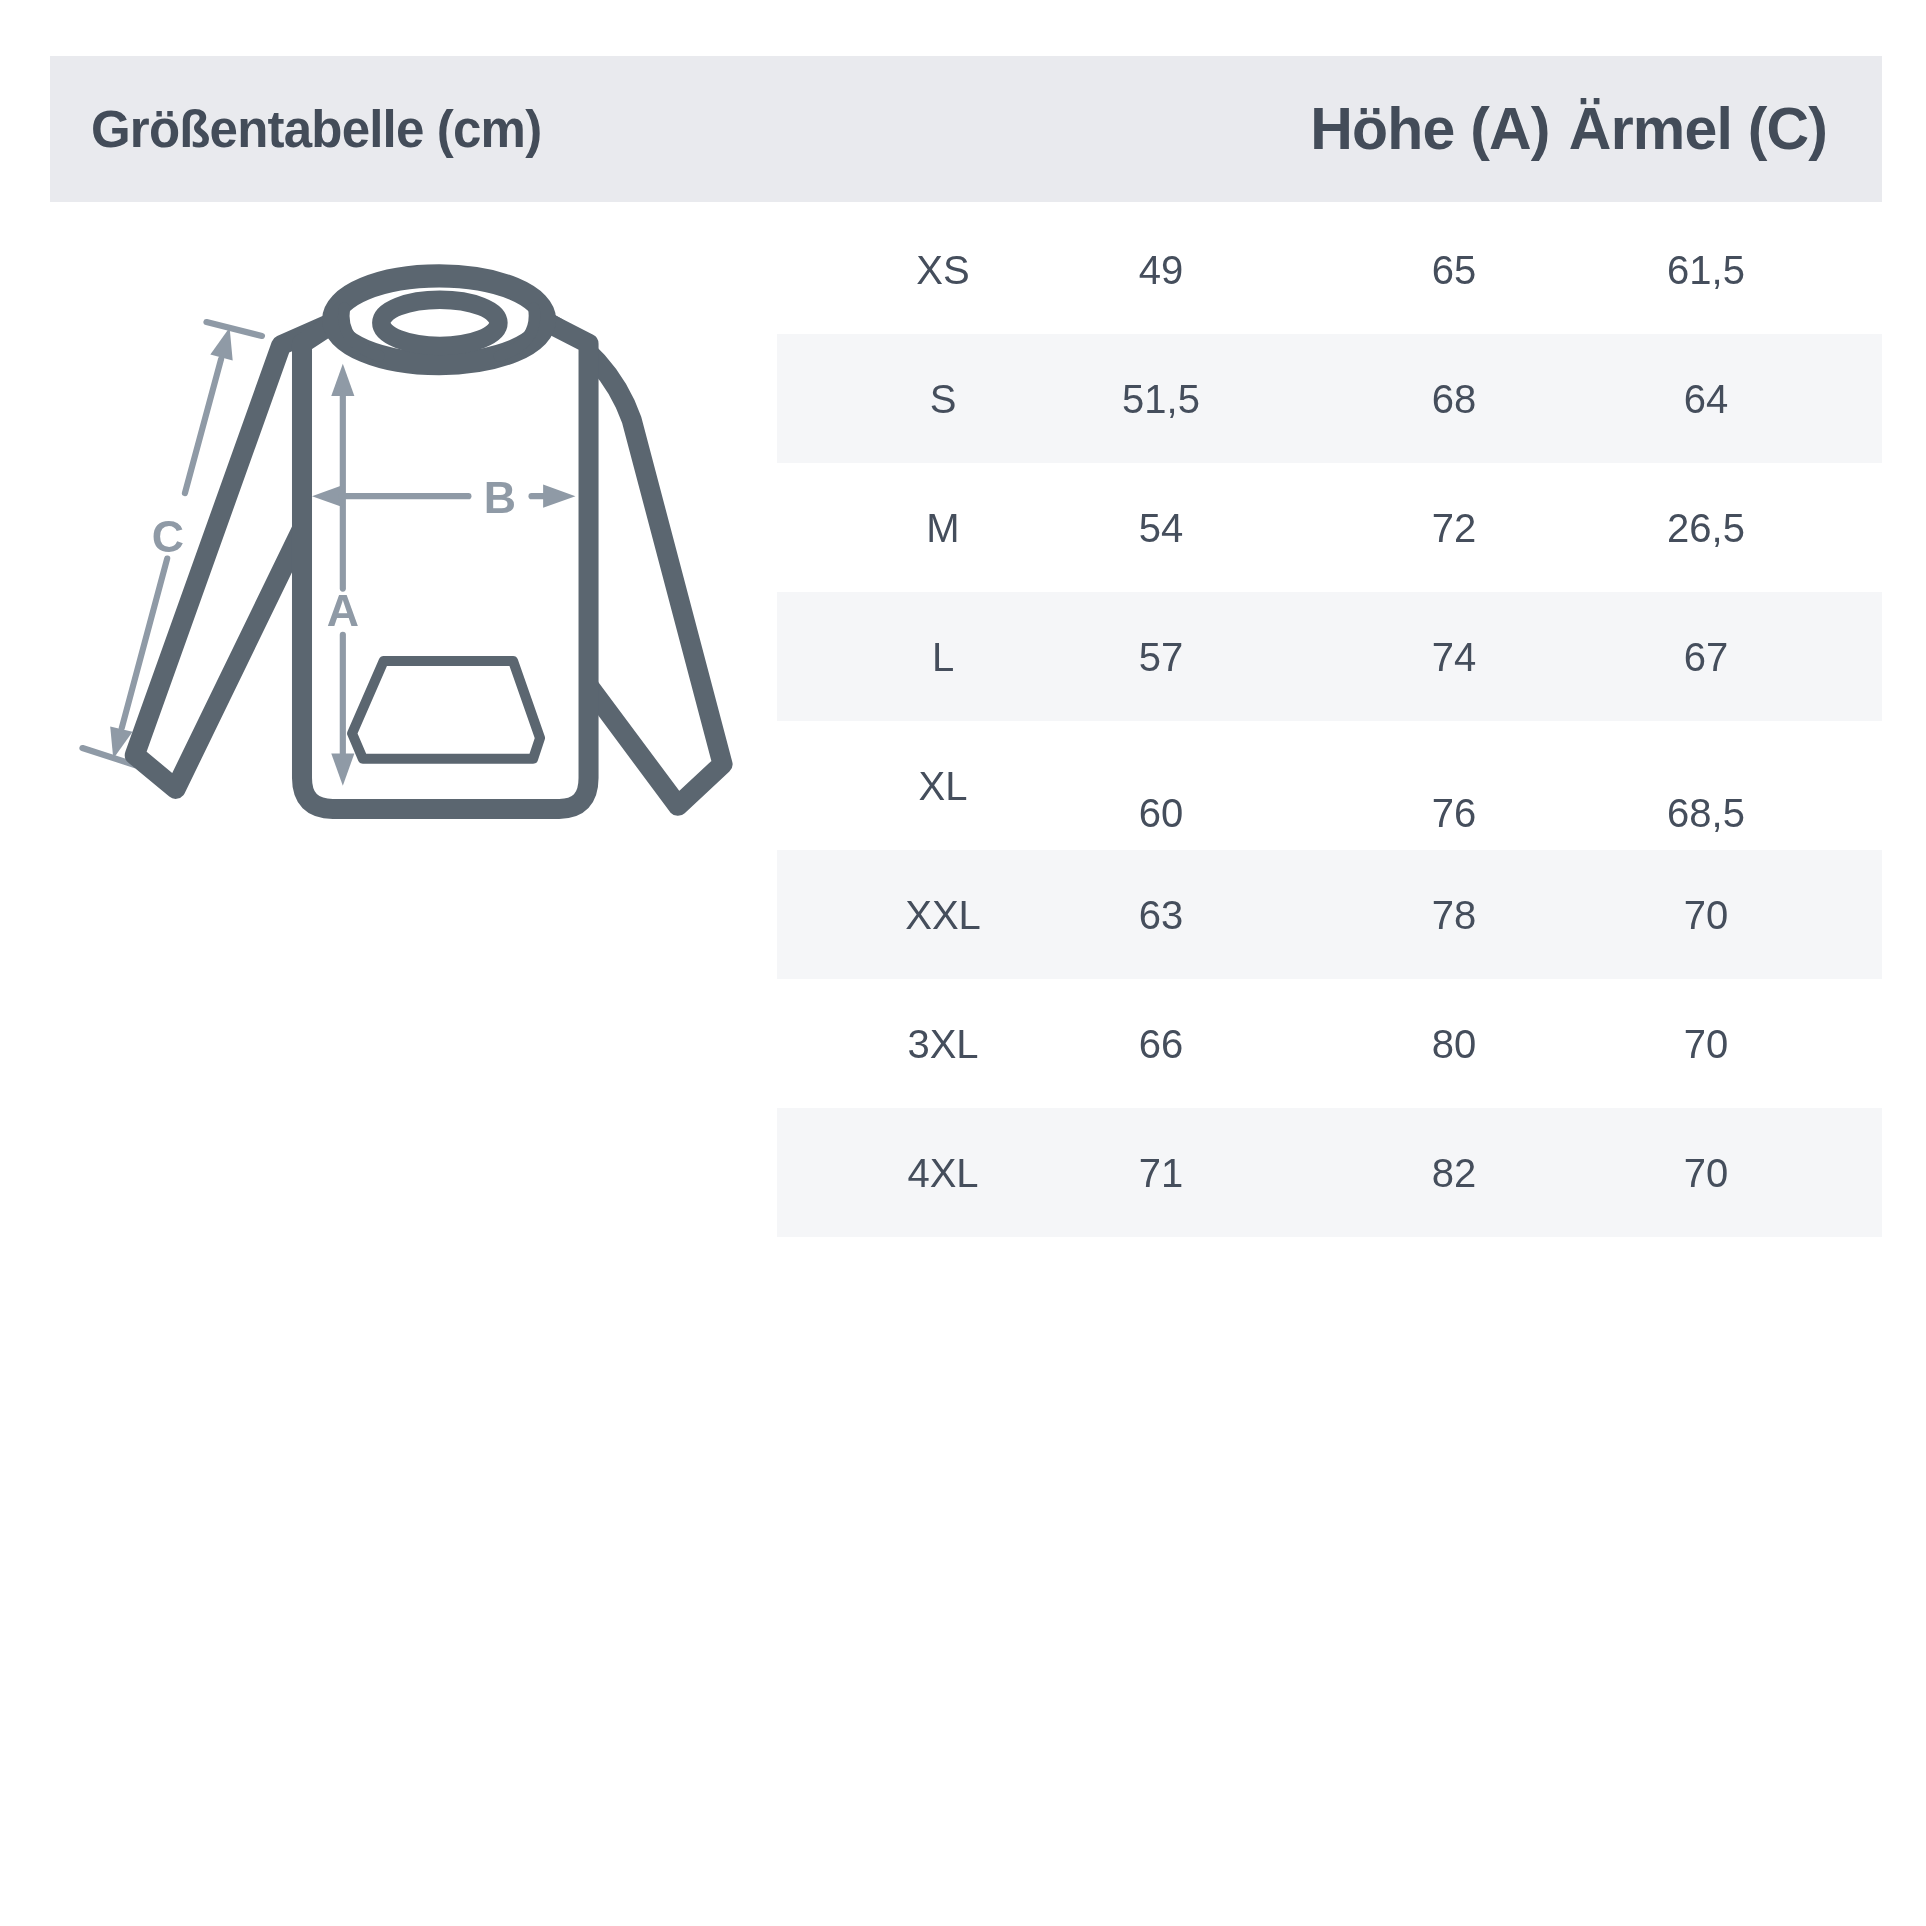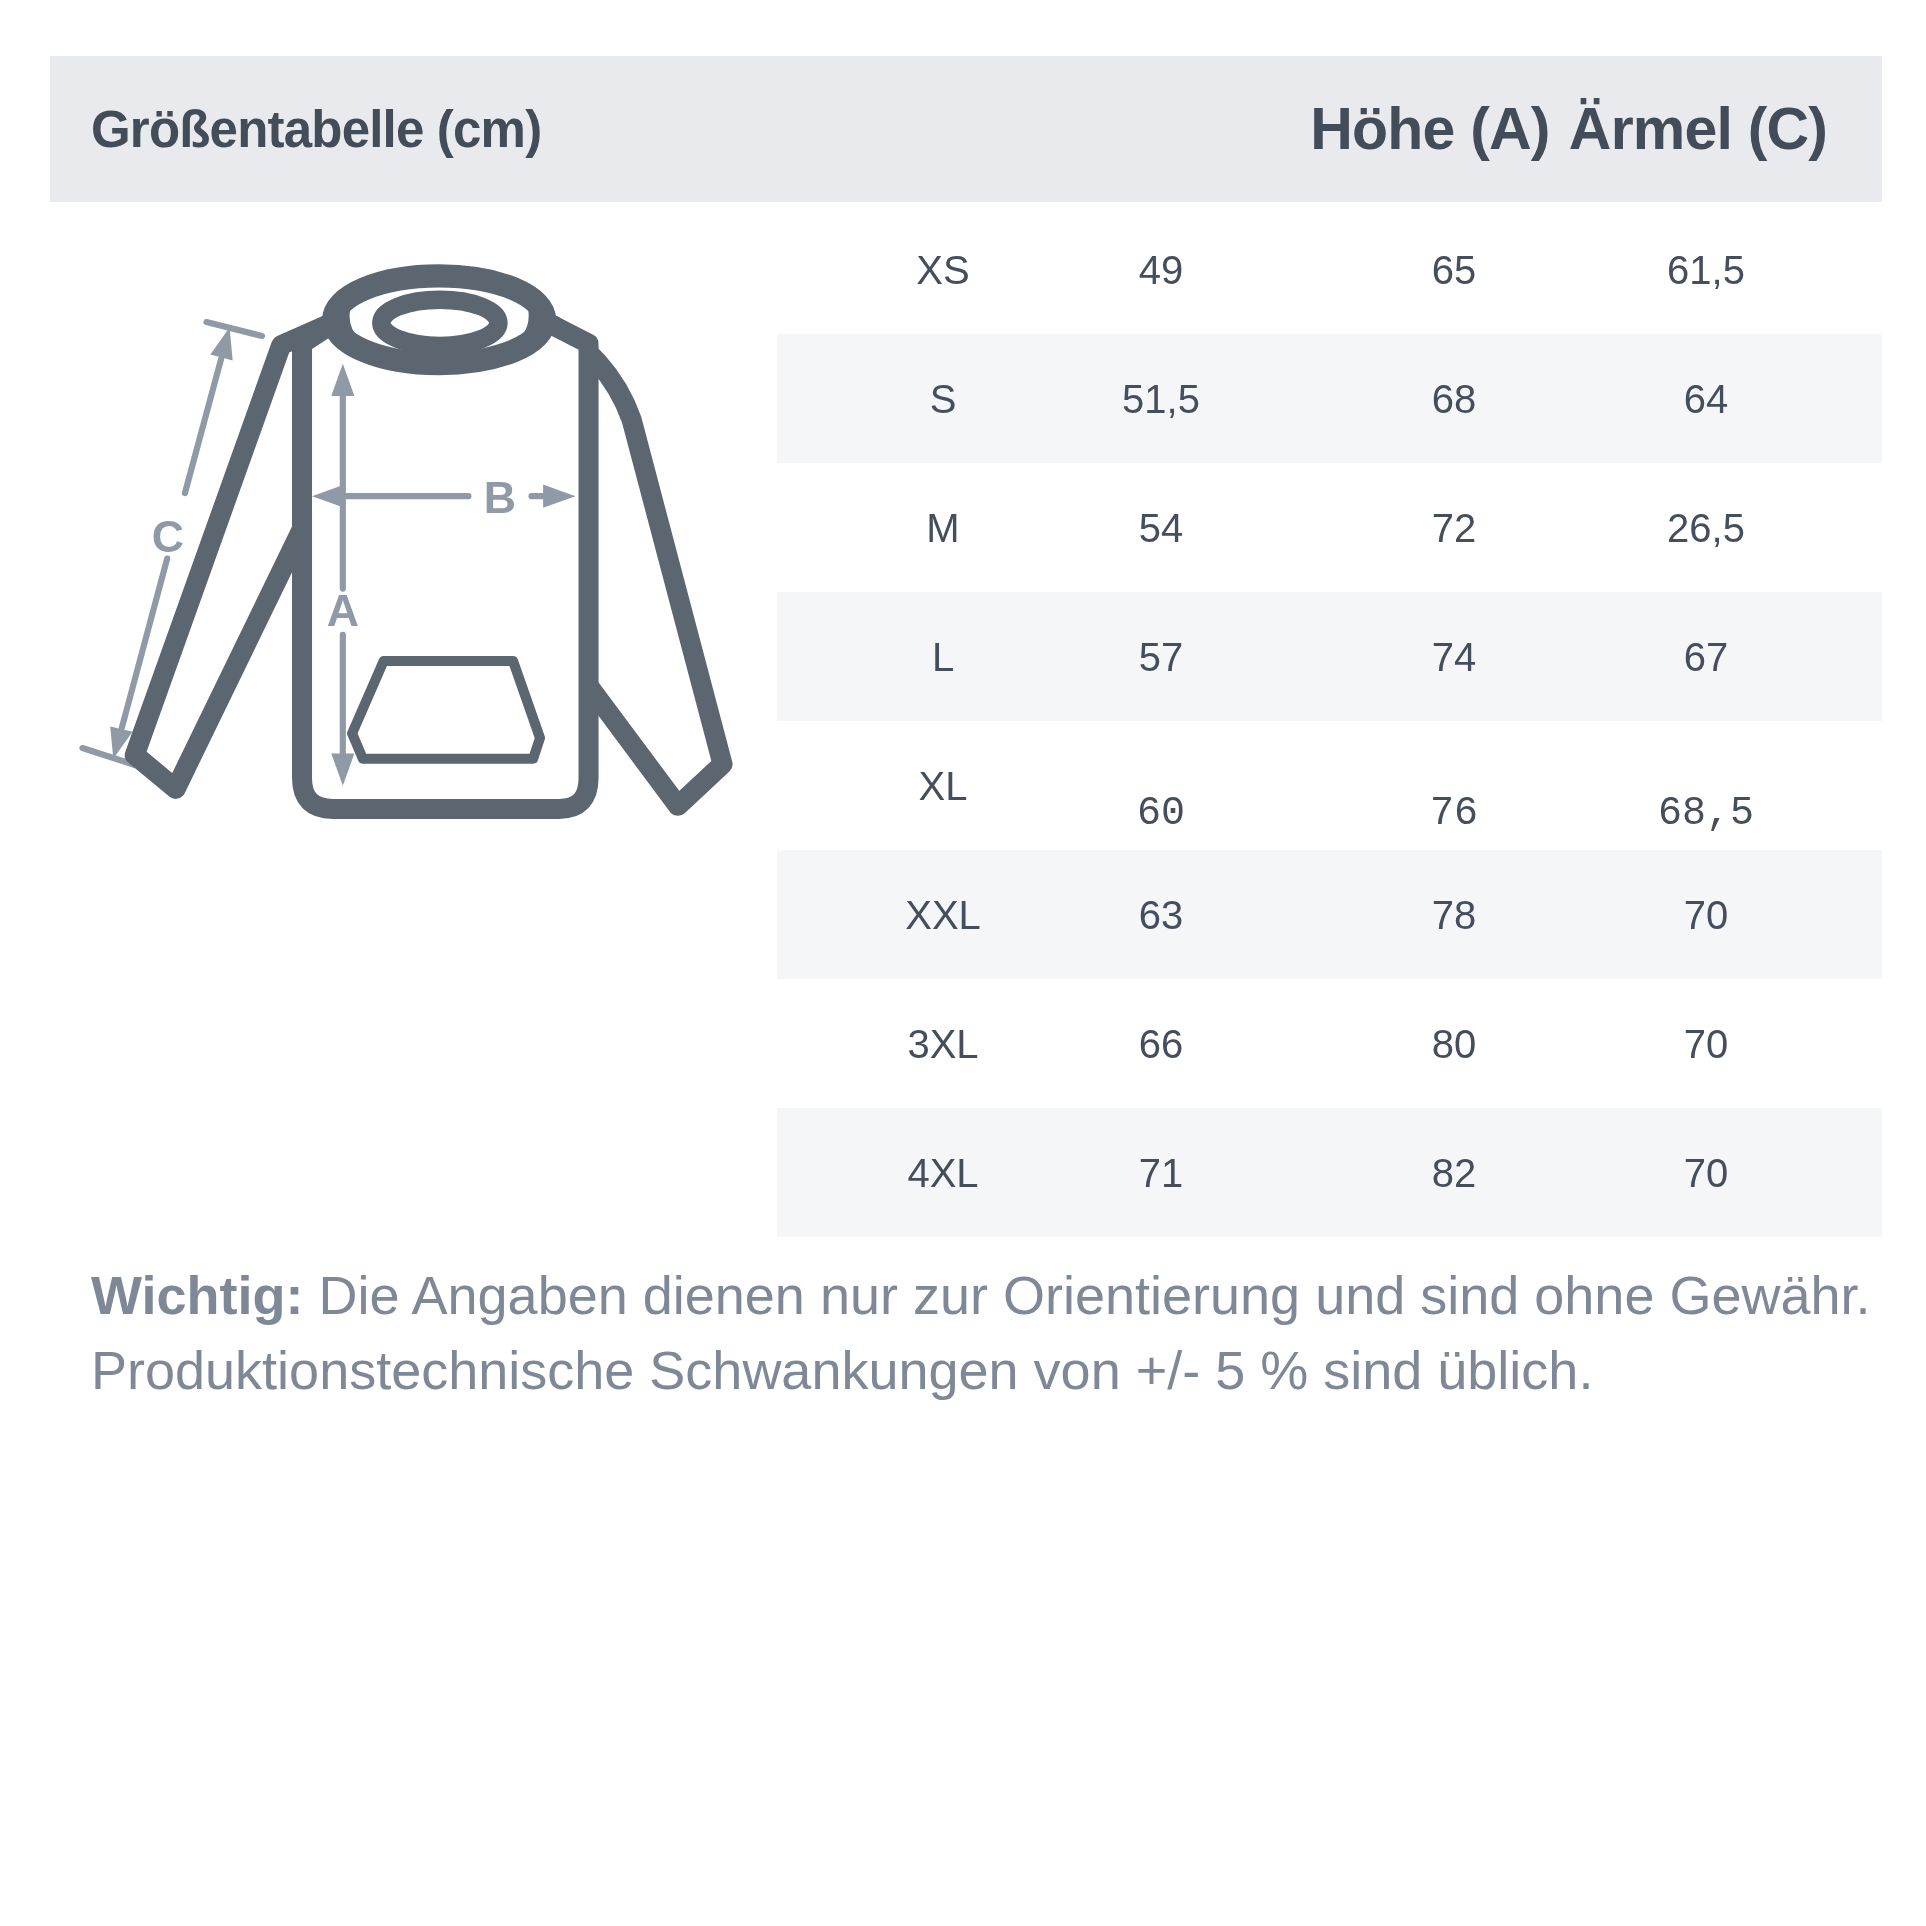--- a/index.html
+++ b/index.html
@@ -51,21 +51,21 @@
   }
   .row.striped { background: #f5f6f8; }
   .cell {
     position: absolute;
     top: 50%;
     transform: translate(-50%, -50%);
     font-size: 40px;
     color: #454e5c;
     white-space: nowrap;
   }
-  .cell.values-low { transform: translate(-50%, calc(-50% + 27px)); font-family: Liberation Mono, monospace; }
+  .cell.values-low { transform: translate(-50%, calc(-50% + 27px)); }
 
   
   .diagram {
     position: absolute;
     left: 77px; top: 262px;
     width: 678px; height: 570px;
   }
   .diagram svg { display: block; width: 678px; height: 570px; }
   .dim-label {
     font-family: "Liberation Sans", sans-serif;
@@ -184,21 +184,15 @@
         <span class="cell" style="left: 929px;">70</span>
       </div>
       <div class="row striped">
         <span class="cell" style="left: 166px;">4XL</span>
         <span class="cell" style="left: 384px;">71</span>
         <span class="cell" style="left: 677px;">82</span>
         <span class="cell" style="left: 929px;">70</span>
       </div>
     </div>
 
-  <div class="footer">
-    <div class="line">
-      <span class="bold">Wichtig:</span><span> Die Angaben dienen nur zur Orientierung und sind ohne Gewähr.</span>
-    </div>
-    <div class="line">Produktionstechnische Schwankungen von +/- 5 % sind üblich.</div>
-  </div>
 
 </div>
 
 
 </body></html>

